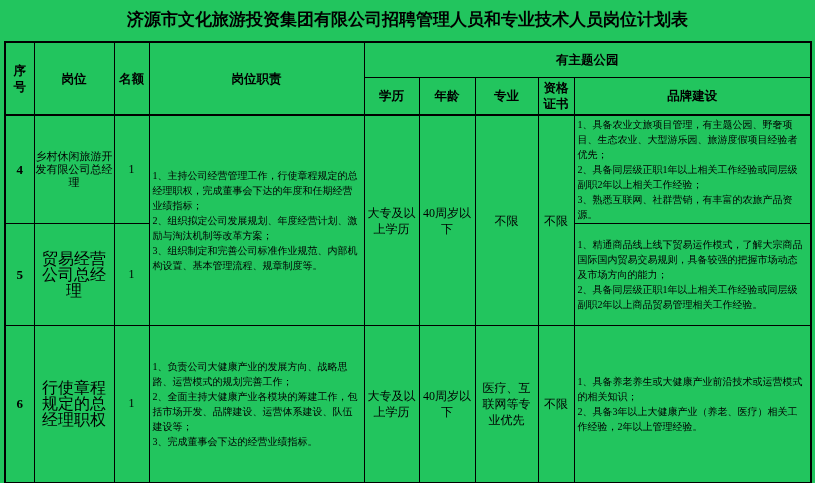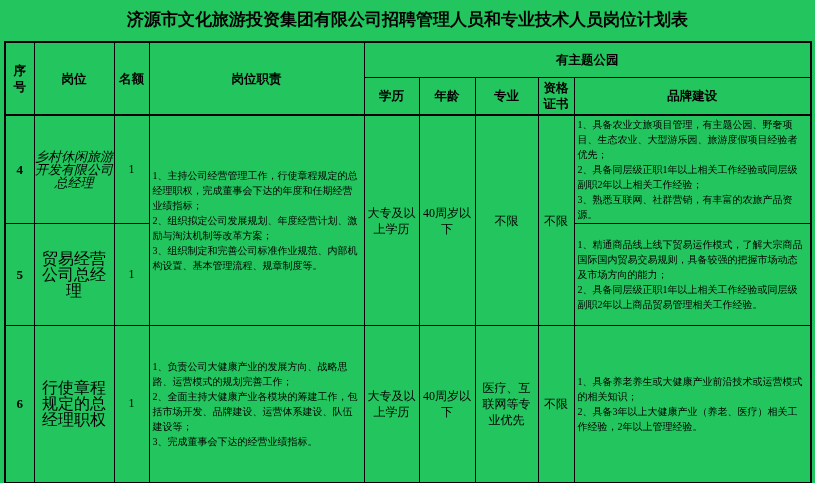--- a/index.html
+++ b/index.html
@@ -63,24 +63,23 @@
     text-align: center;
     font-size: 12px;
   }
   td.pos {
     text-align: center;
     font-size: 16px;
     line-height: 16px;
     padding: 1px 2px;
   }
   td.pos.small {
-    font-size: 13px;
+    font-size: 11px;
     line-height: 13px;
     padding: 1px 0;
-    font-style: italic;
   }
   td.ctr {
     text-align: center;
     font-size: 12px;
     line-height: 16px;
     padding: 1px 4px;
   }
   td.ml {
     text-align: left;
     font-size: 10px;

